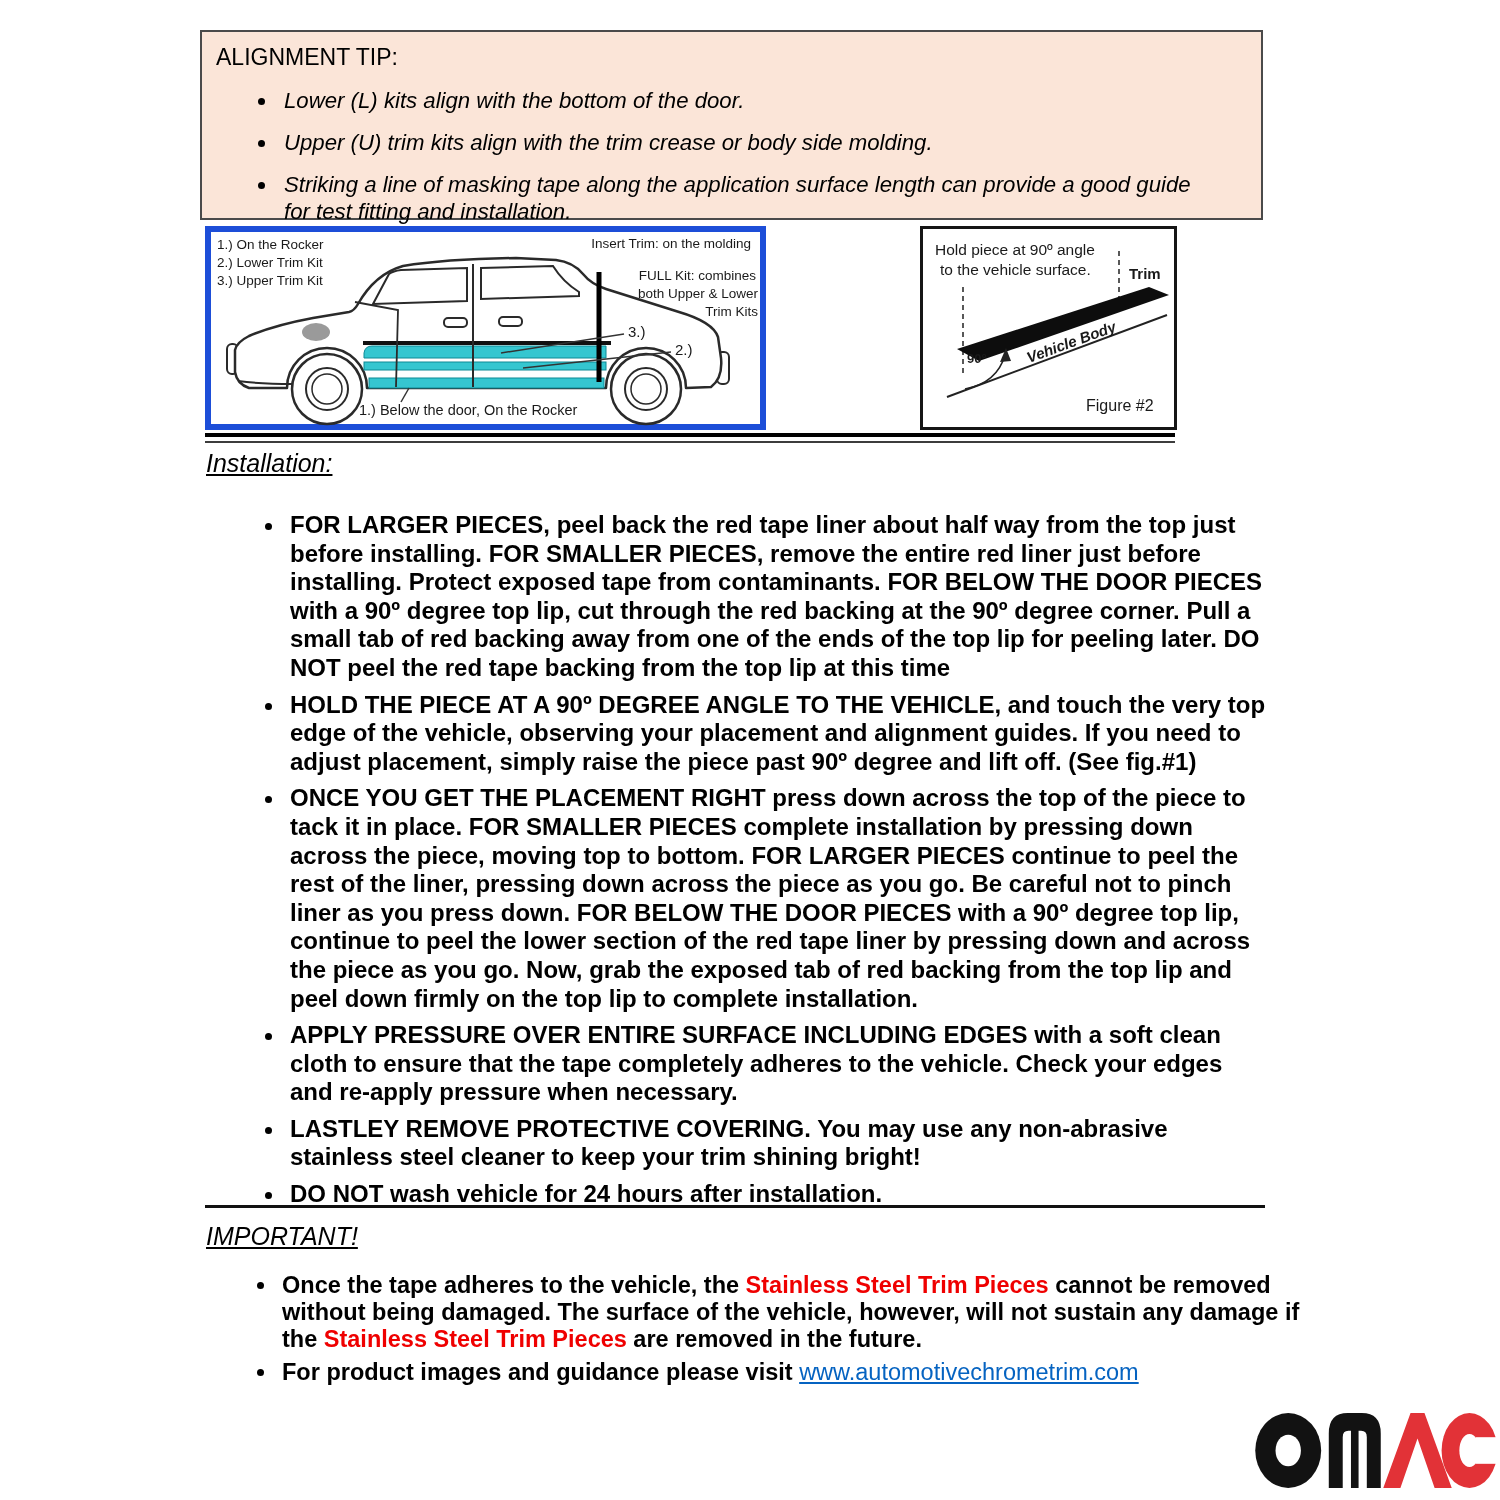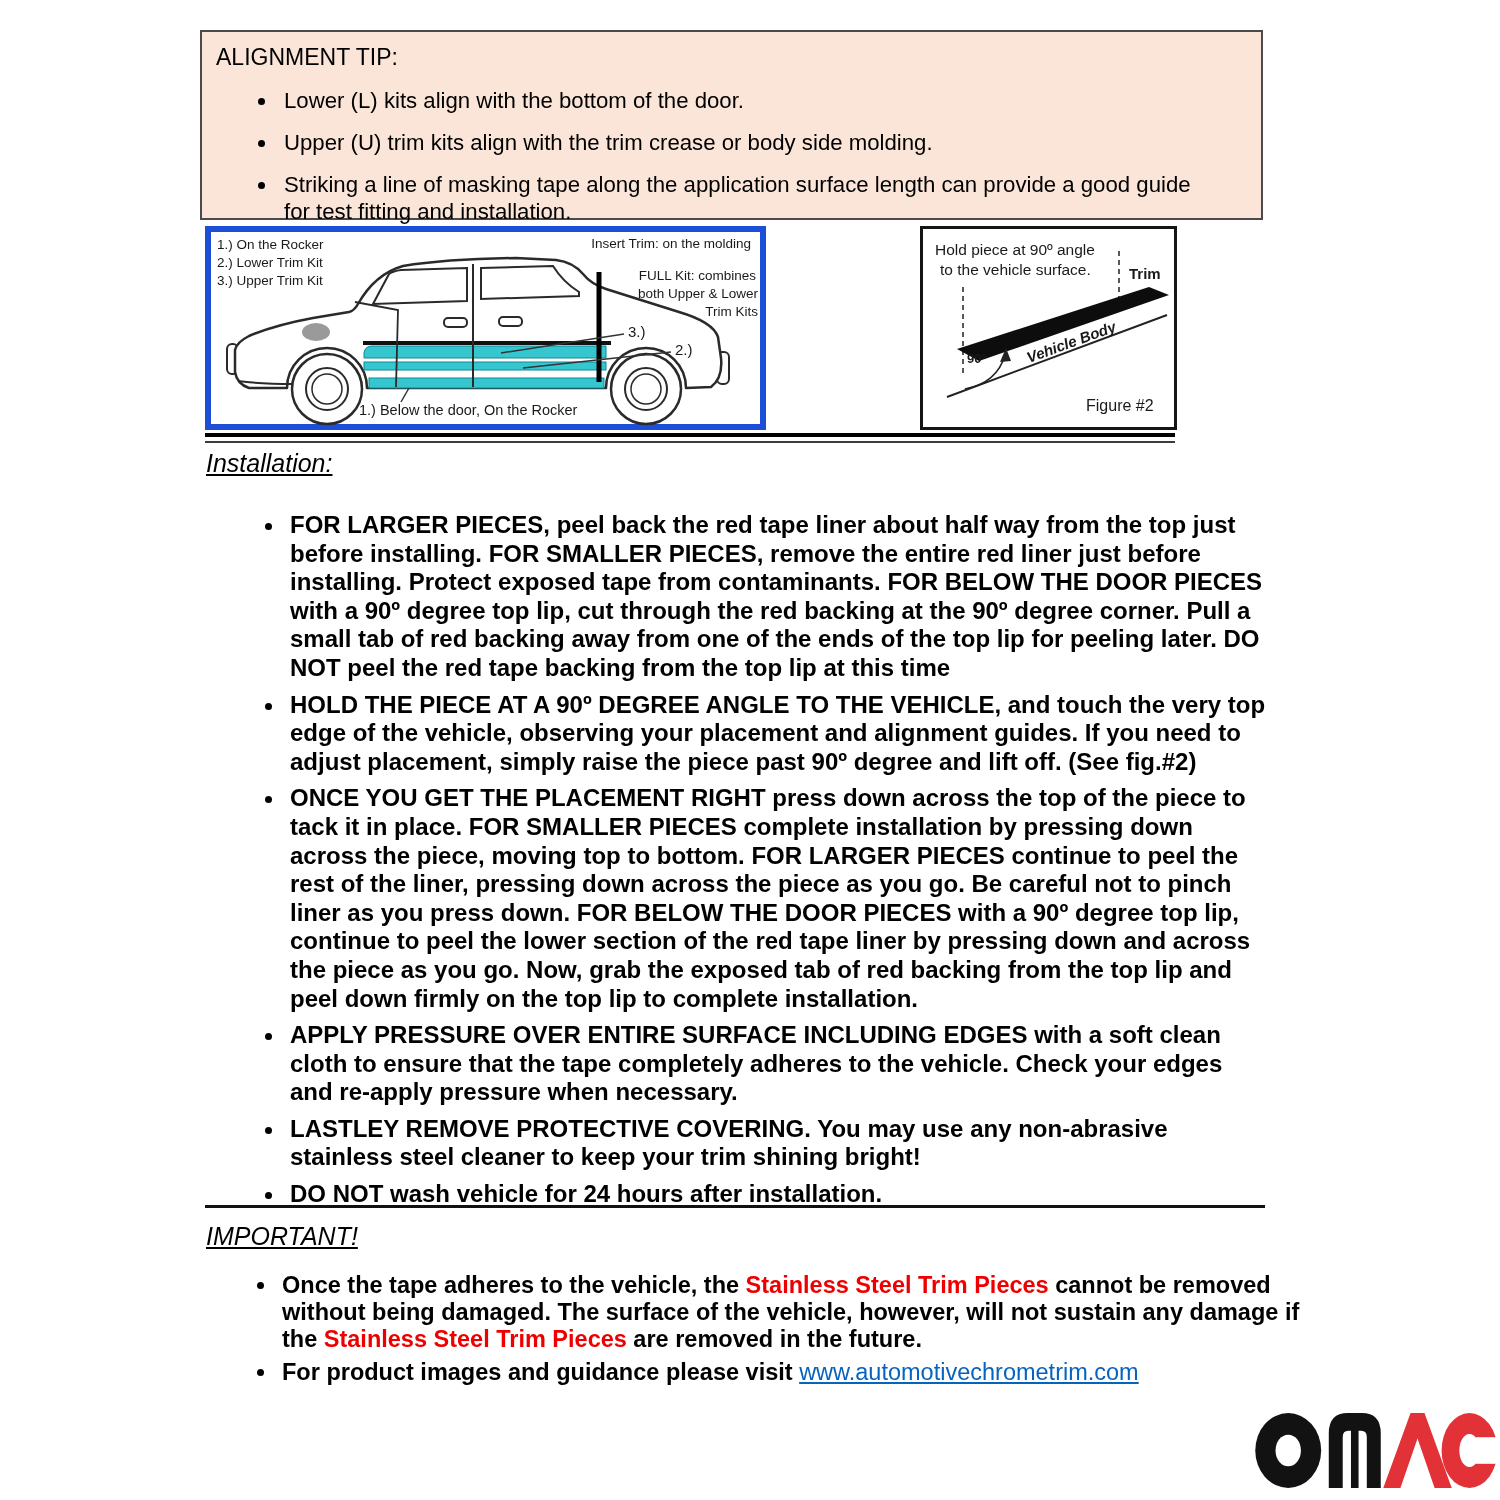--- a/index.html
+++ b/index.html
@@ -9,21 +9,21 @@
     font-family:"Liberation Sans", sans-serif;
     overflow:hidden;
   }
   
   .tip-box {
     position:absolute; left:200px; top:30px; width:1063px; height:190px;
     box-sizing:border-box; background:#fbe5d8; border:2px solid #4a4a4a;
     padding:10px 12px;
   }
   .tip-title { font-size:23px; margin:2px 0 0 2px; }
-  .tip-list { margin:16px 0 0; padding-left:64px; width:940px; list-style:disc; }
+  .tip-list { margin:16px 0 0; padding-left:64px; width:940px; list-style:disc;font-style:italic; }
   .tip-list li { font-size:22.2px; line-height:27px; margin-bottom:15px; padding-left:6px; }
   
   .car-box {
     position:absolute; left:205px; top:226px; width:561px; height:204px;
     box-sizing:border-box; border:6px solid #1d4ed8; background:#fff;
   }
   .fig-box {
     position:absolute; left:920px; top:226px; width:257px; height:204px;
     box-sizing:border-box; border:3px solid #151515; background:#fff;
   }
@@ -148,21 +148,21 @@
     <text class="svg-label" transform="translate(150,118) rotate(-20)" text-anchor="middle" font-size="15" font-style="italic" font-weight="bold">Vehicle Body</text>
     <text class="svg-label" x="163" y="182" font-size="16">Figure #2</text>
   </svg>
 </div>
 
 <div class="divider-1"></div>
 <div class="section-heading installation-heading">Installation:</div>
 
 <ul class="install-list">
   <li>FOR LARGER PIECES, peel back the red tape liner about half way from the top just before installing. FOR SMALLER PIECES, remove the entire red liner just before installing. Protect exposed tape from contaminants. FOR BELOW THE DOOR PIECES with a 90º degree top lip, cut through the red backing at the 90º degree corner. Pull a small tab of red backing away from one of the ends of the top lip for peeling later. DO NOT peel the red tape backing from the top lip at this time</li>
-  <li>HOLD THE PIECE AT A 90º DEGREE ANGLE TO THE VEHICLE, and touch the very top edge of the vehicle, observing your placement and alignment guides. If you need to adjust placement, simply raise the piece past 90º degree and lift off. (See fig.#2)</li>
+  <li>HOLD THE PIECE AT A 90º DEGREE ANGLE TO THE VEHICLE, and touch the very top edge of the vehicle, observing your placement and alignment guides. If you need to adjust placement, simply raise the piece past 90º degree and lift off. (See fig.#1)</li>
   <li>ONCE YOU GET THE PLACEMENT RIGHT press down across the top of the piece to tack it in place.  FOR SMALLER PIECES complete installation by pressing down across the piece, moving top to bottom. FOR LARGER PIECES continue to peel the rest of the liner, pressing down across the piece as you go. Be careful not to pinch liner as you press down. FOR BELOW THE DOOR PIECES with a 90º degree top lip, continue to peel the lower section of the red tape liner by pressing down and across the piece as you go. Now, grab the exposed tab of red backing from the top lip and peel down firmly on the top lip to complete installation.</li>
   <li>APPLY PRESSURE OVER ENTIRE SURFACE INCLUDING EDGES with a soft clean cloth to ensure that the tape completely adheres to the vehicle. Check your edges and re-apply pressure when necessary.</li>
   <li>LASTLEY REMOVE PROTECTIVE COVERING. You may use any non-abrasive stainless steel cleaner to keep your trim shining bright!</li>
   <li>DO NOT wash vehicle for 24 hours after installation.</li>
 </ul>
 
 <div class="divider-2"></div>
 <div class="section-heading important-heading">IMPORTANT!</div>
 
 <ul class="important-list">

